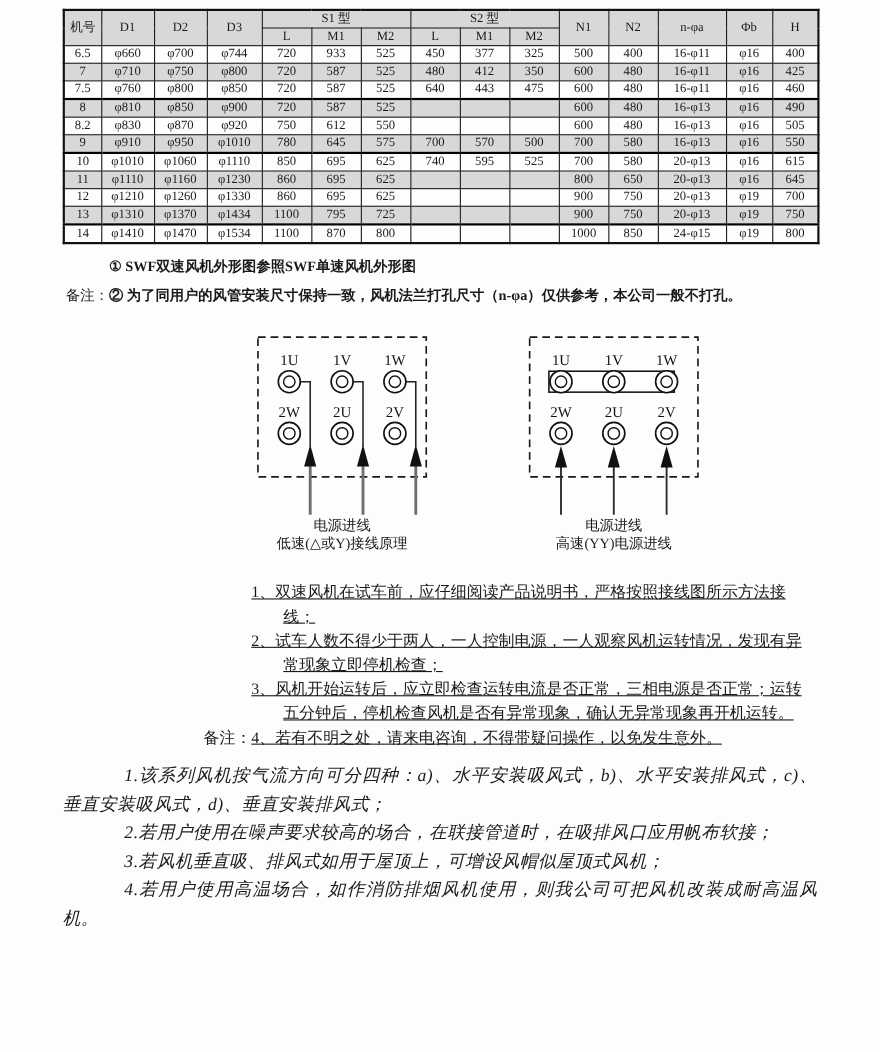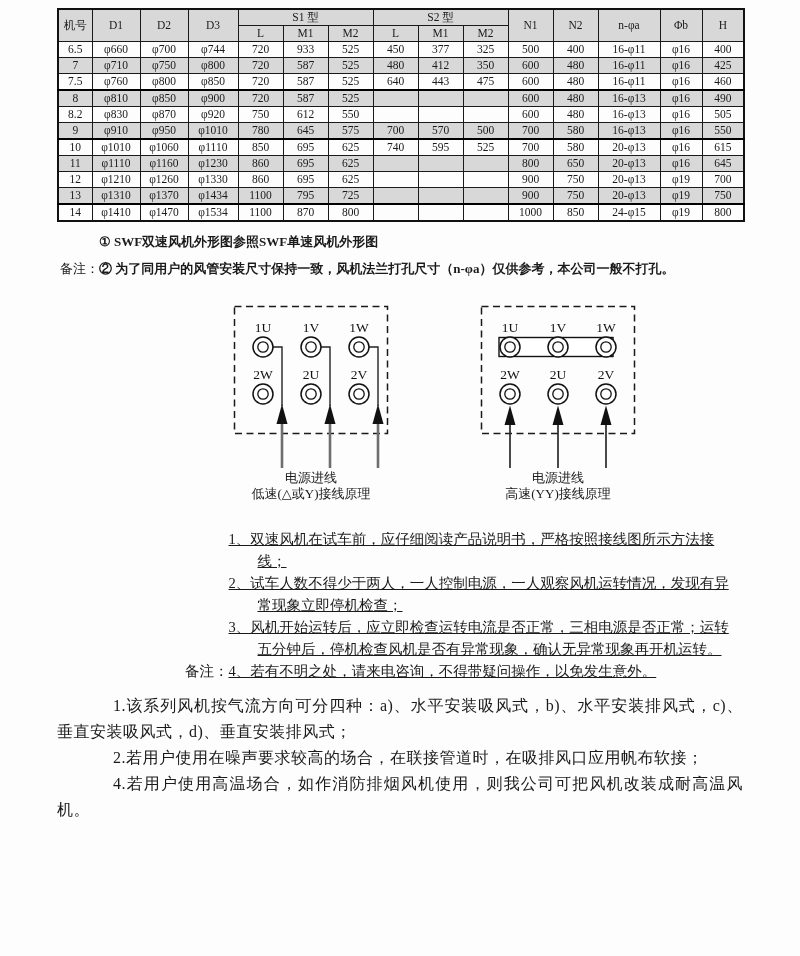--- a/index.html
+++ b/index.html
@@ -43,21 +43,21 @@
   .shaft{stroke:#6e6e6e;stroke-width:2.6;}
   .shaft2{stroke:#2a2a2a;stroke-width:1.7;}
   .head{fill:#111;}
   .term-outer{fill:#fff;stroke:#111;stroke-width:1.5;}
   .term-inner{fill:#fff;stroke:#111;stroke-width:1.3;}
   .bar{fill:#fff;stroke:#111;stroke-width:1.4;}
   svg text.tlabel{font-family:"Liberation Serif","DejaVu Serif",serif;font-size:13.5px;fill:#111;}
 
   
   .paras{margin-top:11px;font-size:16px;line-height:26px;letter-spacing:0.5px;}
-  .para{margin:0;text-indent:56px;text-align:justify;}
+  .para{margin:0;text-indent:56px;text-align:justify;font-style:italic;}
 </style>
 </head>
 <body>
 
 <div class="page">
 
 
   <table class="dim-table">
     <colgroup>
       <col style="width:34px">
@@ -366,36 +366,37 @@
         </g>
         <text class="tlabel" x="30" y="27" text-anchor="middle">1U</text>
         <text class="tlabel" x="78" y="27" text-anchor="middle">1V</text>
         <text class="tlabel" x="126" y="27" text-anchor="middle">1W</text>
         <text class="tlabel" x="30" y="74" text-anchor="middle">2W</text>
         <text class="tlabel" x="78" y="74" text-anchor="middle">2U</text>
         <text class="tlabel" x="126" y="74" text-anchor="middle">2V</text>
       </svg>
       <div class="caption">
         <div>电源进线</div>
-        <div>高速(YY)接线原理</div>
+        <div>高速(YY)电源进线</div>
       </div>
     </div>
 
   </div>
 
   <div class="notes notes8">
     <span class="notes-label">备注：</span>
     <div class="notes-items n8">
         <div class="note8-item">1、双速风机在试车前，应仔细阅读产品说明书，严格按照接线图所示方法接线；</div>
         <div class="note8-item">2、试车人数不得少于两人，一人控制电源，一人观察风机运转情况，发现有异常现象立即停机检查；</div>
         <div class="note8-item">3、风机开始运转后，应立即检查运转电流是否正常，三相电源是否正常；运转五分钟后，停机检查风机是否有异常现象，确认无异常现象再开机运转。</div>
         <div class="note8-item">4、若有不明之处，请来电咨询，不得带疑问操作，以免发生意外。</div>
       </div>
   </div>
 
 
   <div class="paras">
       <div class="para">1.该系列风机按气流方向可分四种：a)、水平安装吸风式，b)、水平安装排风式，c)、垂直安装吸风式，d)、垂直安装排风式；</div>
       <div class="para">2.若用户使用在噪声要求较高的场合，在联接管道时，在吸排风口应用帆布软接；</div>
+      <div class="para">3.若风机垂直吸、排风式如用于屋顶上，可增设风帽似屋顶式风机；</div>
       <div class="para">4.若用户使用高温场合，如作消防排烟风机使用，则我公司可把风机改装成耐高温风机。</div>
     </div>
 
 </div>
 
 </body></html>

